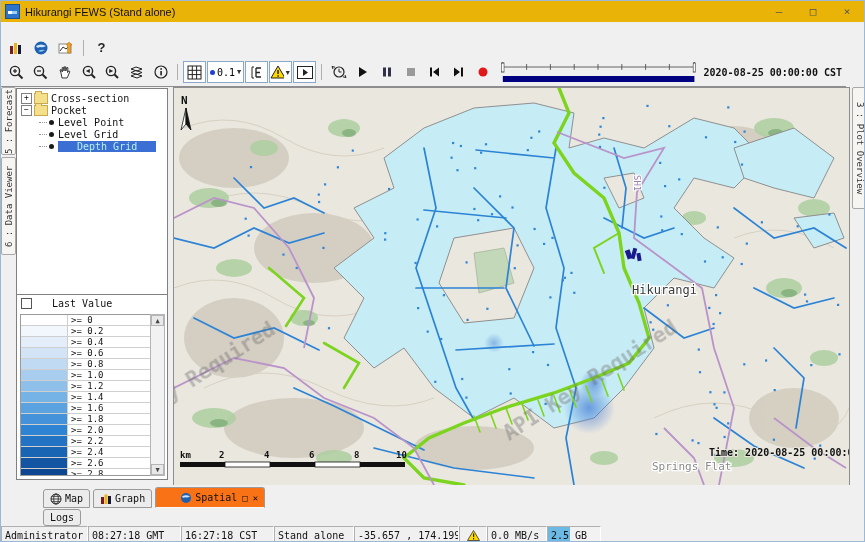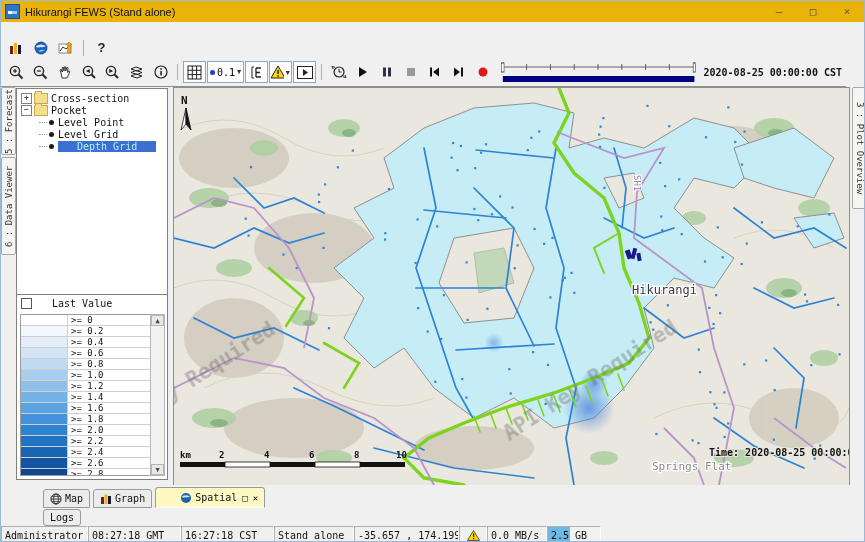--- a/index.html
+++ b/index.html
@@ -82,21 +82,21 @@
               align-items:center;justify-content:center;box-sizing:border-box;}
   
   .map-wrap{position:absolute;left:172px;top:0;width:675px;height:397px;border:1px solid #8e8e8e;
             background:#eae7df;}
   
   .bottom-bar{position:absolute;top:484px;left:0;right:0;height:43px;background:#f0f0f0;margin-left:20px;}
   .tab-row{position:absolute;top:2px;left:22px;display:flex;gap:3px;align-items:flex-end;}
   .btab{height:17px;border:1px solid #9a9a9a;border-radius:3px 3px 0 0;background:#ececec;
         display:flex;align-items:center;gap:3px;padding:0 6px;
         font-family:"DejaVu Sans Mono",monospace;font-size:10px;color:#111;}
-  .btab.active{background:#fef9c3;height:19px;border-bottom-color:#f8f8f8;padding-left:24px;}
+  .btab.active{background:#f97316;height:19px;border-bottom-color:#f8f8f8;padding-left:24px;}
   .tab-ctl{font-size:9px;color:#111;margin-left:2px;}
   .logs-btn{position:absolute;top:24px;left:22px;height:15px;border:1px solid #9a9a9a;border-radius:3px;
         background:#ececec;display:flex;align-items:center;padding:0 6px;
         font-family:"DejaVu Sans Mono",monospace;font-size:10px;color:#111;}
   
   .statusbar{position:absolute;bottom:0;left:0;right:0;height:15px;display:flex;background:#f0f0f0;
              font-family:"DejaVu Sans Mono",monospace;font-size:10px;color:#111;}
   .scell{border:1px solid #b0b0b0;border-right-color:#fff;border-bottom-color:#fff;
          display:flex;align-items:center;padding:8px 3px;white-space:nowrap;overflow:hidden;
          box-sizing:border-box;}

